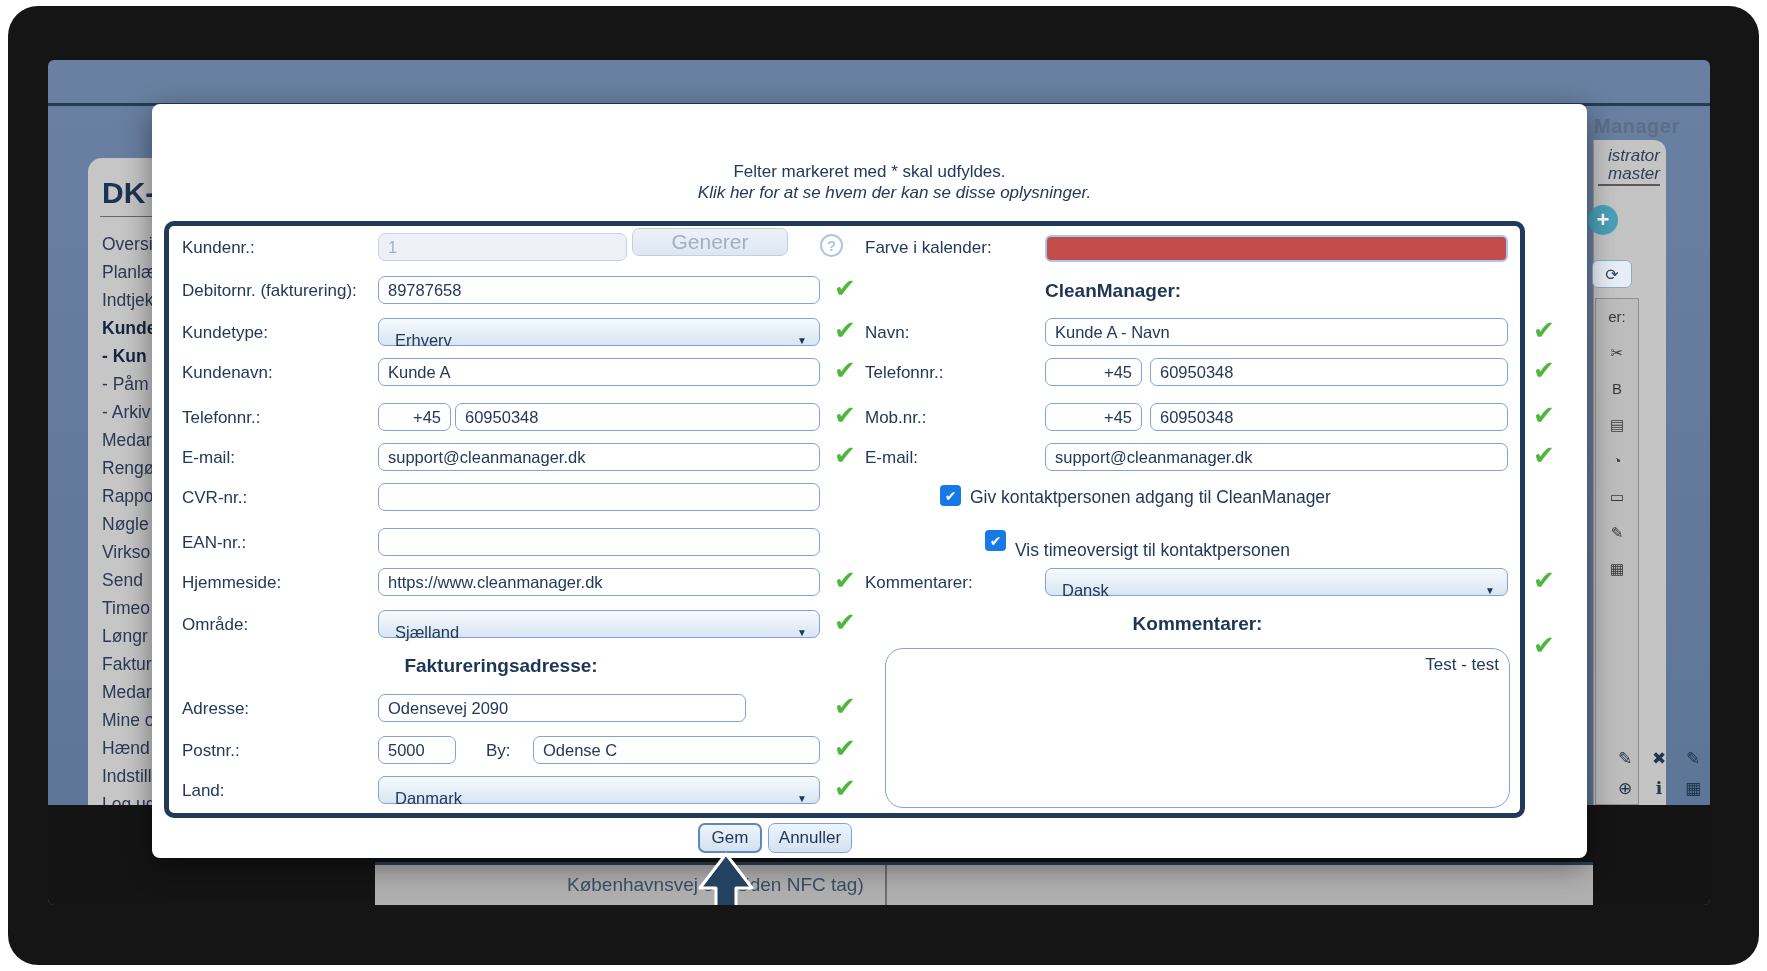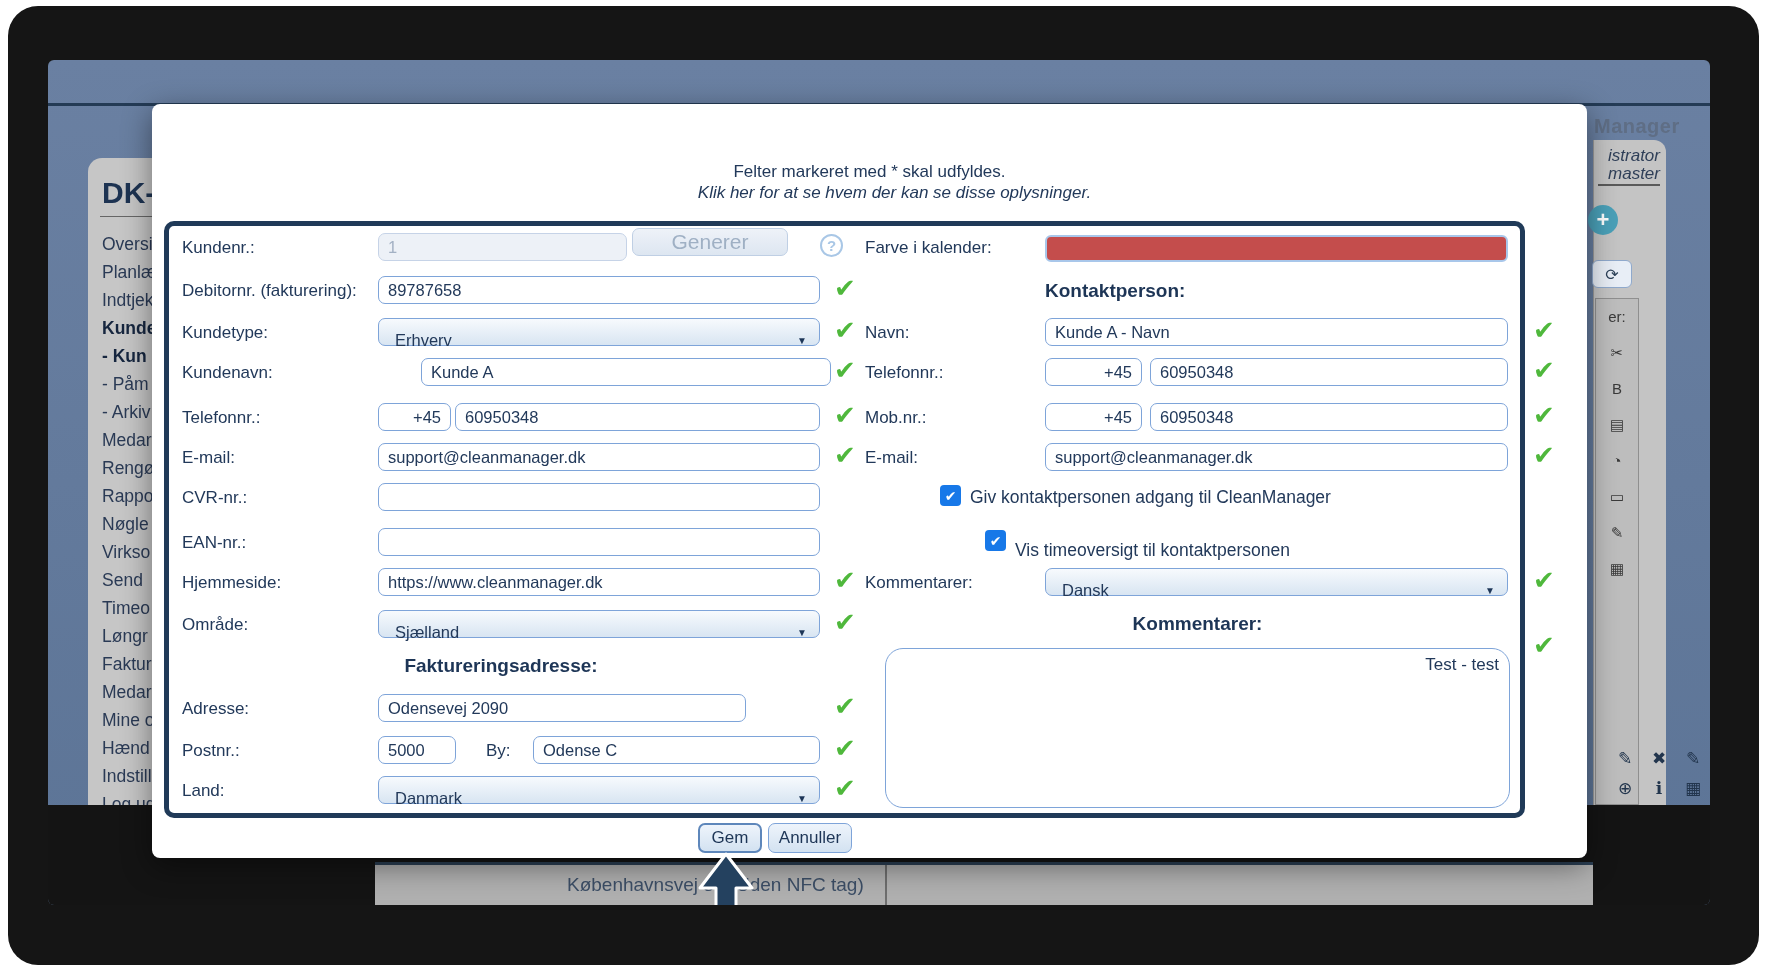--- a/index.html
+++ b/index.html
@@ -144,21 +144,21 @@
     <span class="ck" style="left:682px;top:171px;">✔</span>
 
     <div class="lbl" style="left:30px;top:219px;">Kundetype:</div>
     <div class="sel" style="left:226px;top:214px;width:442px;">
         <span>Erhverv</span>
         <span class="arr">▼</span>
       </div>
     <span class="ck" style="left:682px;top:213px;">✔</span>
 
     <div class="lbl" style="left:30px;top:259px;">Kundenavn:</div>
-    <input class="inp" style="left: 226px; top: 254px; width: 410px; margin-left: 43px;" value="Kunde A">
+    <input class="inp" style="left: 226px; top: 254px; width: 442px;" value="Kunde A">
     <span class="ck" style="left:682px;top:253px;">✔</span>
 
     <div class="lbl" style="left:30px;top:304px;">Telefonnr.:</div>
     <input class="inp ra" style="left: 226px; top: 299px; width: 73px;" value="+45">
     <input class="inp" style="left: 303px; top: 299px; width: 365px;" value="60950348">
     <span class="ck" style="left:682px;top:298px;">✔</span>
 
     <div class="lbl" style="left:30px;top:344px;">E-mail:</div>
     <input class="inp" style="left: 226px; top: 339px; width: 442px;" value="support@cleanmanager.dk">
     <span class="ck" style="left:682px;top:338px;">✔</span>
@@ -195,21 +195,21 @@
     <div class="lbl" style="left:30px;top:677px;">Land:</div>
     <div class="sel" style="left:226px;top:672px;width:442px;">
         <span>Danmark</span>
         <span class="arr">▼</span>
       </div>
     <span class="ck" style="left:682px;top:671px;">✔</span>
 
     <div class="lbl" style="left:713px;top:134px;">Farve i kalender:</div>
     <div class="swatch"></div>
 
-    <div class="hd" style="left:893px;top:176px;">Kontaktperson:</div>
+    <div class="hd" style="left:893px;top:176px;">CleanManager:</div>
 
     <div class="lbl" style="left:713px;top:219px;">Navn:</div>
     <input class="inp" style="left: 893px; top: 214px; width: 463px;" value="Kunde A - Navn">
     <span class="ck" style="left:1381px;top:213px;">✔</span>
 
     <div class="lbl" style="left:713px;top:259px;">Telefonnr.:</div>
     <input class="inp ra" style="left: 893px; top: 254px; width: 97px;" value="+45">
     <input class="inp" style="left: 998px; top: 254px; width: 358px;" value="60950348">
     <span class="ck" style="left:1381px;top:253px;">✔</span>
 

